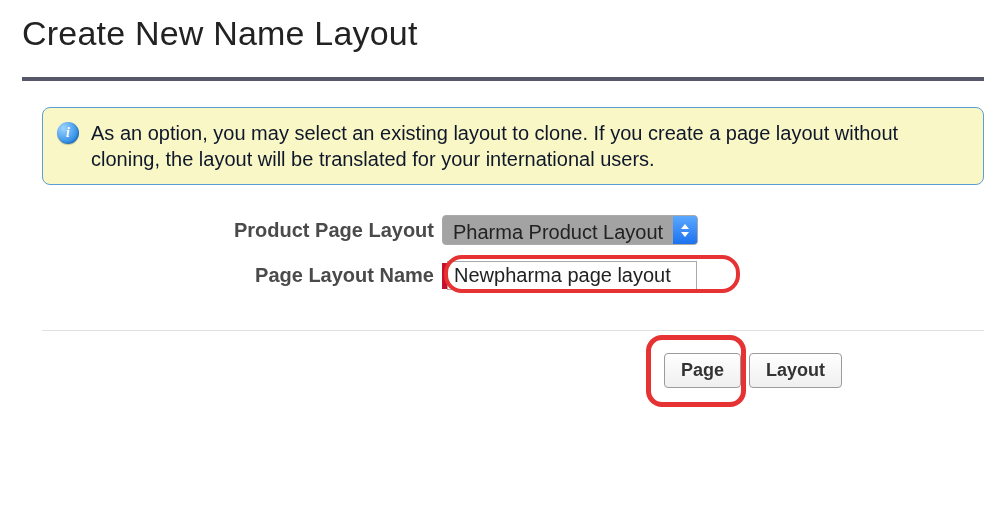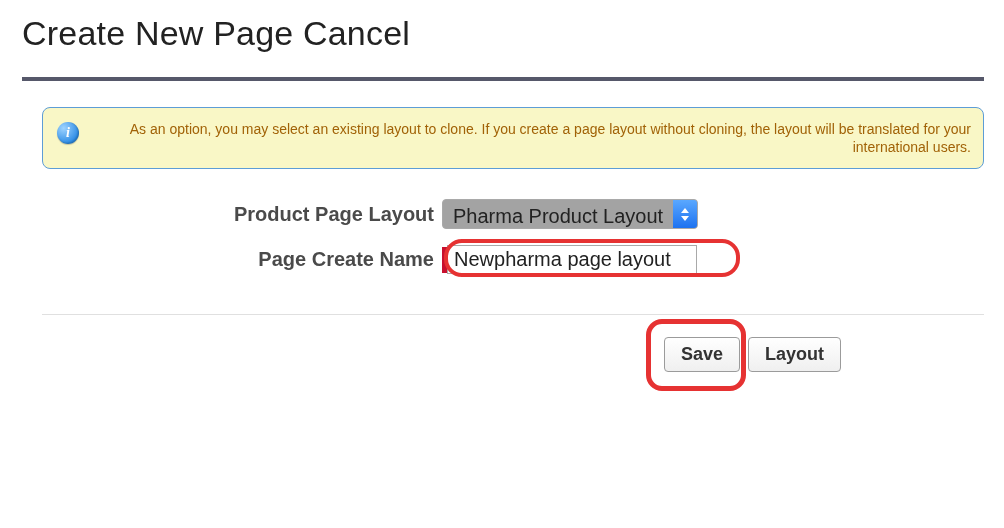--- a/index.html
+++ b/index.html
@@ -48,24 +48,23 @@
       color: #fff;
       font-family: Georgia, 'Times New Roman', serif;
       font-style: italic;
       font-weight: bold;
       font-size: 14px;
       line-height: 1;
       box-shadow: inset -1px -1px 2px rgba(0,0,0,.25), 0 1px 1px rgba(0,0,0,.2);
       margin-top: 2px;
     }
     .info-text {
-      font-size: 14px;
+      font-size: 20px;
       line-height: 1.3;
-      color: #a16207;
-      text-align: right;
+      color: #0f172a;
     }
     .form-row {
       display: flex;
       align-items: center;
       margin-bottom: 16px;
     }
     .form-label {
       width: 400px;
       text-align: right;
       font-size: 20px;
@@ -158,21 +157,21 @@
       border: 5px solid #e63232;
       border-radius: 16px;
       pointer-events: none;
     }
     .rel { position: relative; }
   </style>
 </head>
 <body>
 
 <div class="page">
-  <h1 class="page-title">Create New Page Cancel</h1>
+  <h1 class="page-title">Create New Name Layout</h1>
 
   <div class="panel rel">
 
     <div class="info-box">
       <div class="info-icon">i</div>
       <div class="info-text">As an option, you may select an existing layout to clone. If you create a page layout without cloning, the layout will be translated for your international users.</div>
     </div>
 
     <div class="form-row">
       <div class="form-label">Product Page Layout</div>
@@ -185,30 +184,30 @@
               </svg>
             <svg width="10" height="6" viewBox="0 0 10 6">
                 <polygon points="1,1 9,1 5,6" fill="#fff"></polygon>
               </svg>
           </span>
         </div>
       </div>
     </div>
 
     <div class="form-row rel">
-      <div class="form-label">Page Create Name</div>
+      <div class="form-label">Page Layout Name</div>
       <div class="form-control">
         <span class="input-wrap">
           <span class="required-bar"></span>
           <input type="text" class="text-input" value="Newpharma page layout" style="">
         </span>
       </div>
       <div class="highlight-pill" style="left:402px; top:-6px; width:296px; height:38px;"></div>
     </div>
 
     <div class="button-row rel">
-      <button class="std">Save</button>
+      <button class="std">Page</button>
       <button class="std">Layout</button>
       <div class="highlight-round" style="left:604px; top:4px; width:100px; height:72px;"></div>
     </div>
 
   </div>
 </div>
 
 </body></html>

